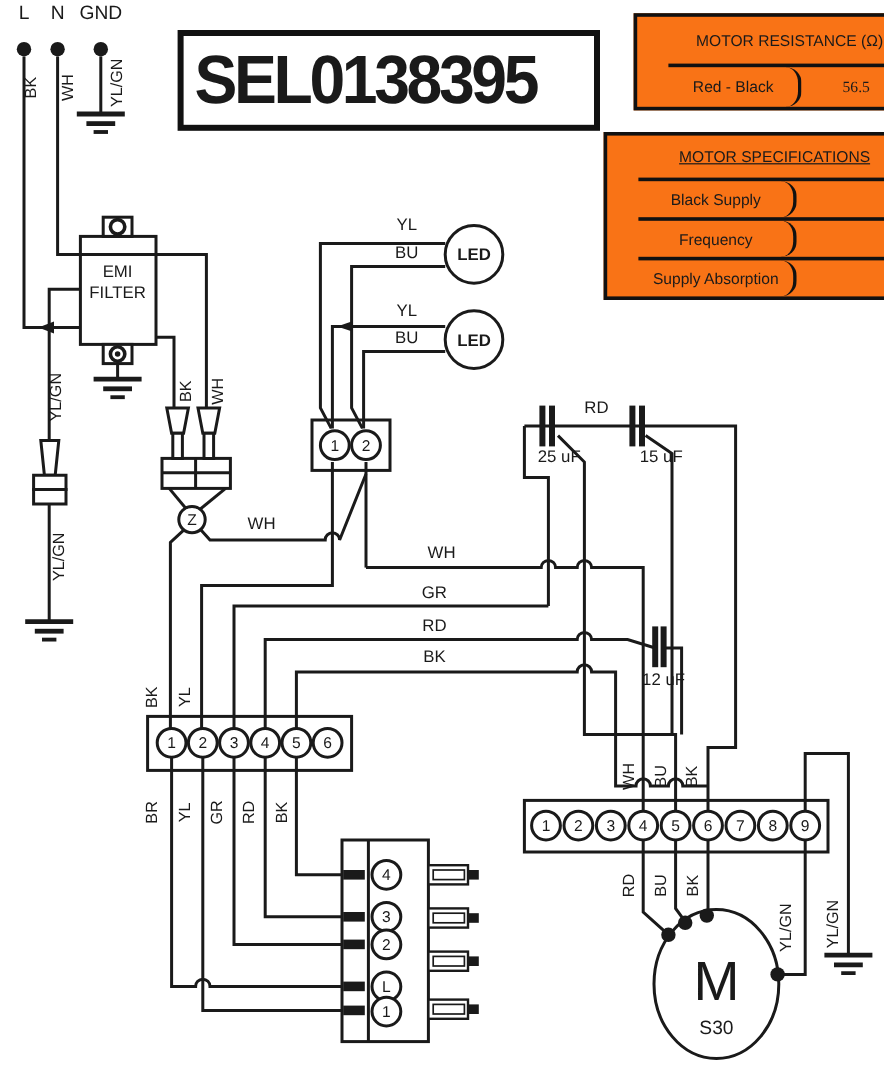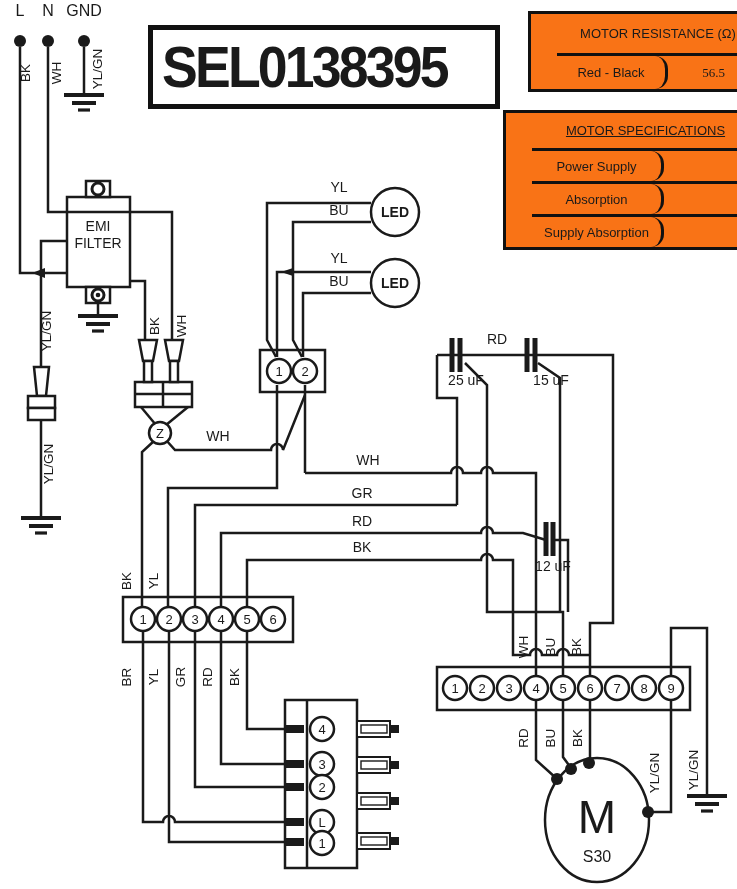--- a/index.html
+++ b/index.html
@@ -236,22 +236,22 @@
     <div class="hdr">MOTOR RESISTANCE (Ω)</div>
     <div class="row">
       <div class="c1">Red - Black</div>
       <div class="c2">56.5</div>
     </div>
   </div>
 
   <div class="tbl" id="tbl-spec">
     <div class="hdr">MOTOR SPECIFICATIONS</div>
     <div class="row">
-      <div class="c1">Power Supply</div>
-    </div>
-    <div class="row">
-      <div class="c1">Absorption</div>
+      <div class="c1">Black Supply</div>
+    </div>
+    <div class="row">
+      <div class="c1">Frequency</div>
     </div>
     <div class="row">
       <div class="c1">Supply Absorption</div>
     </div>
   </div>
 </div>
 
 </body></html>

